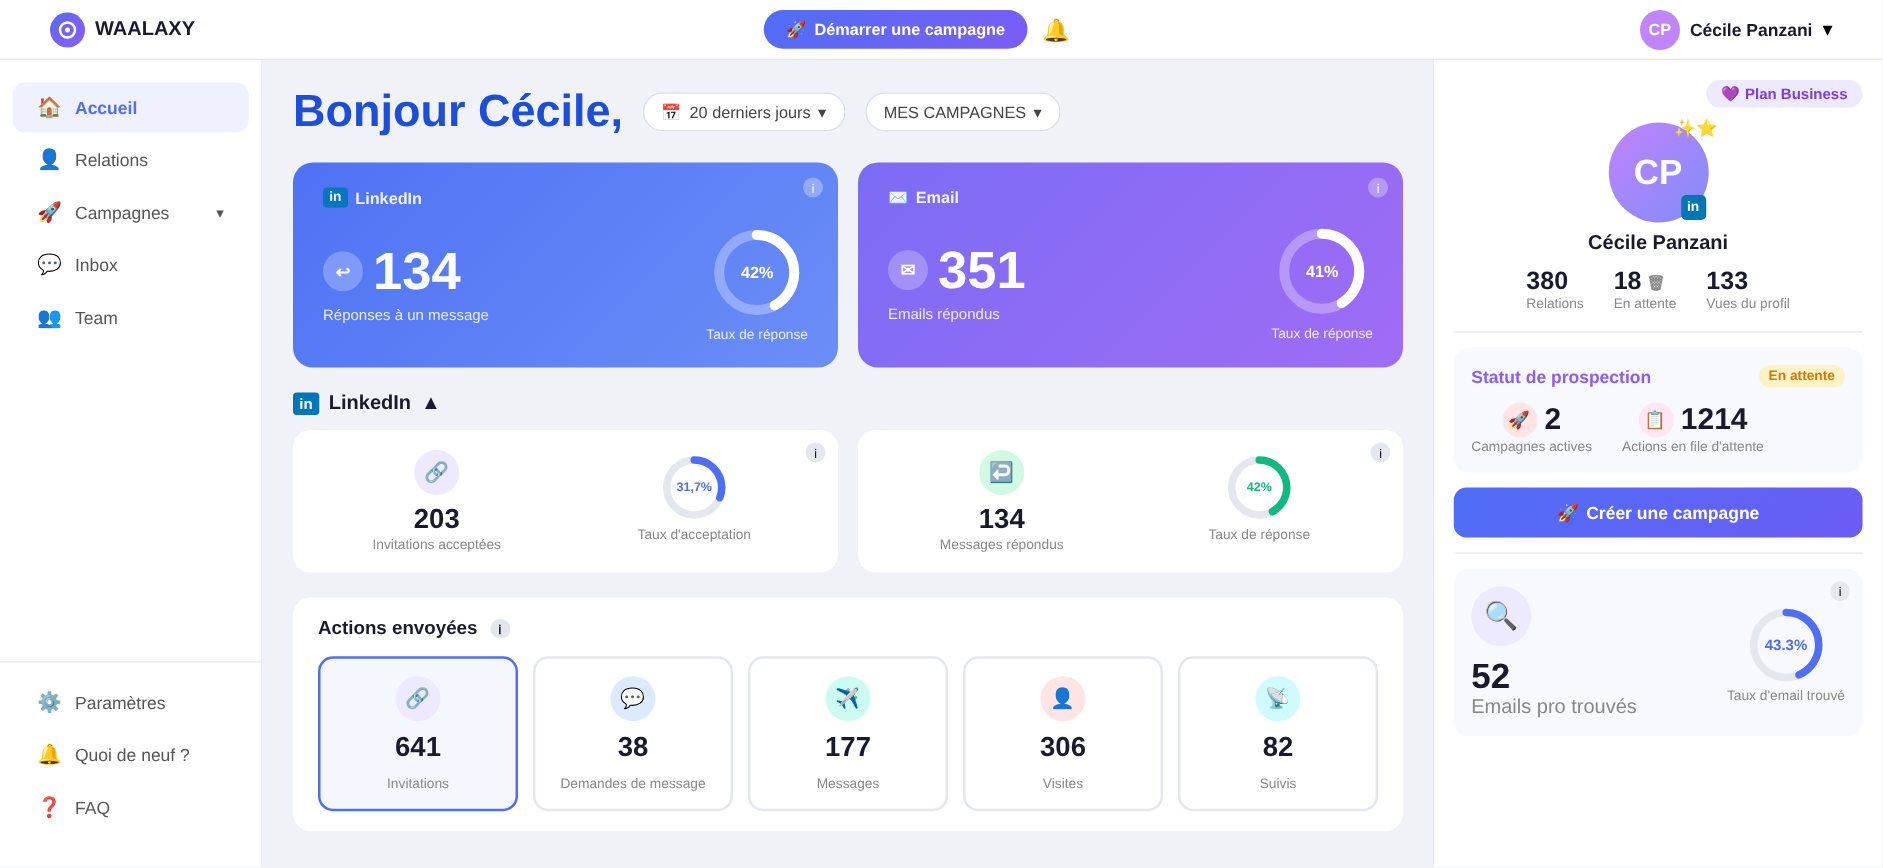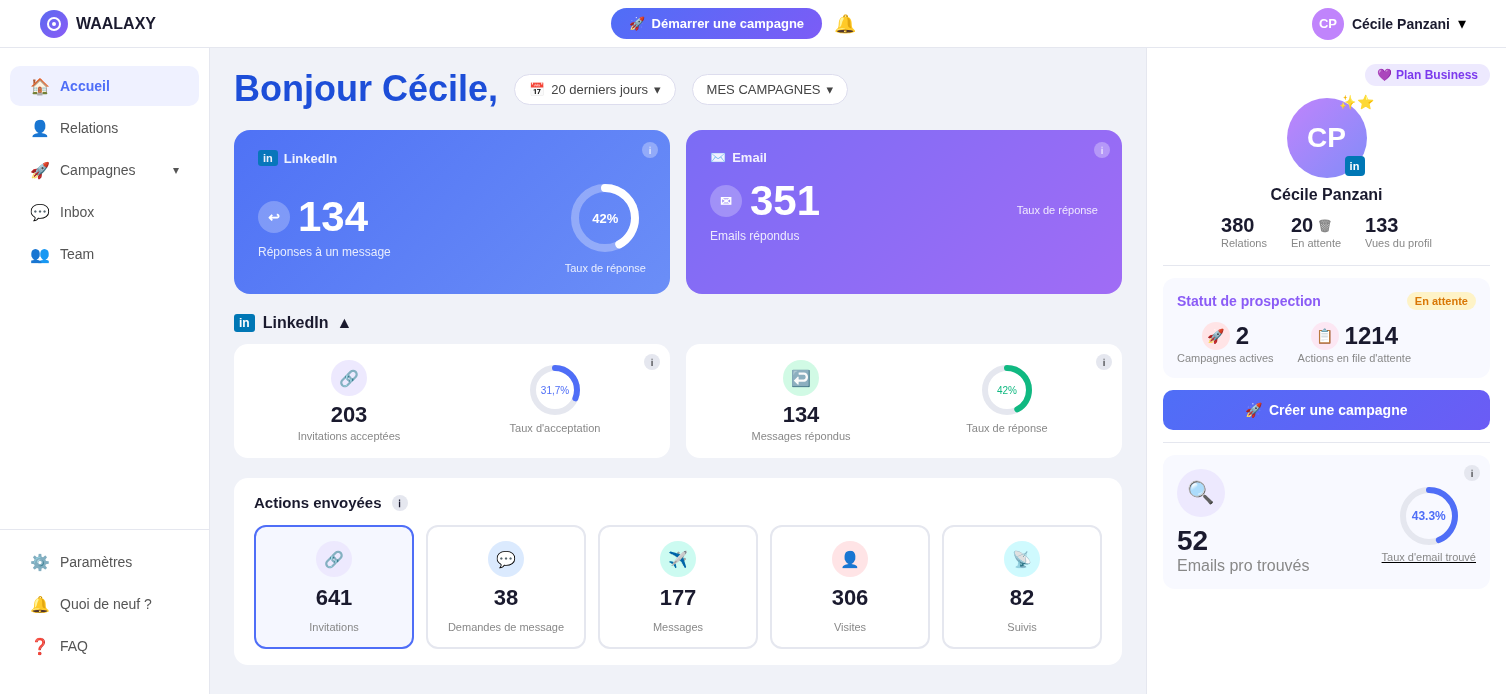--- a/index.html
+++ b/index.html
@@ -63,21 +63,21 @@
     .section-cards { display: grid; grid-template-columns: 1fr 1fr; gap: 16px; margin-bottom: 20px; }
     .mini-stat-card { background: #fff; border-radius: 14px; padding: 16px 20px; position: relative; }
     .mini-stat-grid { display: grid; grid-template-columns: 1fr 1fr; gap: 16px; }
     .mini-stat-item { display: flex; flex-direction: column; align-items: center; text-align: center; }
     .mini-icon { width: 36px; height: 36px; border-radius: 50%; display: flex; align-items: center; justify-content: center; margin-bottom: 6px; font-size: 16px; }
     .mini-icon.purple-light { background: #ede9fe; color: #7c3aed; }
     .mini-icon.green-light { background: #d1fae5; color: #059669; }
     .mini-stat-num { font-size: 22px; font-weight: 800; color: #1a1a2e; }
     .mini-stat-label { font-size: 11px; color: #888; margin-top: 2px; }
     .mini-donut { position: relative; width: 60px; height: 60px; }
-    .mini-donut-label { position: absolute; top: 50%; left: 50%; transform: translate(-50%, -50%); font-size: 11px; font-weight: 400; color: #4f6ef7; }
+    .mini-donut-label { position: absolute; top: 50%; left: 50%; transform: translate(-50%, -50%); font-size: 11px; font-weight: 700; color: #4f6ef7; }
 
     
     .actions-section { background: #fff; border-radius: 14px; padding: 16px 20px; margin-bottom: 20px; }
     .actions-header { display: flex; align-items: center; gap: 10px; font-size: 15px; font-weight: 700; color: #1a1a2e; margin-bottom: 14px; }
     .actions-cards { display: flex; gap: 12px; }
     .action-card { background: #fff; border: 2px solid #e5e7ef; border-radius: 12px; padding: 14px 16px; text-align: center; min-width: 100px; flex: 1; cursor: pointer; }
     .action-card.active { border-color: #4f6ef7; background: #f5f7ff; }
     .action-icon { width: 36px; height: 36px; border-radius: 50%; display: flex; align-items: center; justify-content: center; margin: 0 auto 8px; font-size: 16px; }
     .action-icon.purple-bg { background: #ede9fe; color: #7c3aed; }
     .action-icon.blue-bg { background: #dbeafe; color: #2563eb; }
@@ -252,20 +252,27 @@
         </div>
         <div class="stat-card-body">
           <div class="stat-card-left">
             <div class="stat-number">
               <div class="small-icon">✉</div>
               <span>351</span>
             </div>
             <div class="stat-label">Emails répondus</div>
           </div>
           <div class="donut-container">
+            <div class="donut">
+              <svg width="80" height="80" viewBox="0 0 80 80">
+                <circle cx="40" cy="40" r="30" fill="none" stroke="rgba(255,255,255,0.3)" stroke-width="8"></circle>
+                <circle cx="40" cy="40" r="30" fill="none" stroke="#fff" stroke-width="8" stroke-dasharray="188.5" stroke-dashoffset="111.2" stroke-linecap="round"></circle>
+              </svg>
+              <div class="donut-label">41%</div>
+            </div>
             <div class="donut-sub">Taux de réponse</div>
           </div>
         </div>
       </div>
     </div>
 
     <div class="section-header">
       <span style="background:#0077b5;color:#fff;padding:2px 5px;border-radius:3px;font-size:12px;font-weight:700;">in</span>
       <span>LinkedIn</span>
       <span>▲</span>
@@ -371,21 +378,21 @@
         <span class="profile-stars">✨⭐</span>
       </div>
       <div class="profile-name">Cécile Panzani</div>
       <div class="profile-stats">
         <div class="profile-stat-item">
           <div class="profile-stat-num">380</div>
           <div class="profile-stat-label">Relations</div>
         </div>
         <div class="profile-stat-item">
           <div class="profile-stat-num">
-            <span>20</span>
+            <span>18</span>
             <span class="profile-stat-icon">🗑</span>
           </div>
           <div class="profile-stat-label">En attente</div>
         </div>
         <div class="profile-stat-item">
           <div class="profile-stat-num">133</div>
           <div class="profile-stat-label">Vues du profil</div>
         </div>
       </div>
     </div>
@@ -423,21 +430,21 @@
     <hr class="divider">
 
     <div class="email-stats-card">
       <div class="info-dot" style="position:absolute;top:10px;right:10px;width:16px;height:16px;border-radius:50%;background:#e5e7ef;display:flex;align-items:center;justify-content:center;font-size:10px;cursor:pointer;">ℹ</div>
       <div class="email-stats-body">
         <div class="email-stats-left">
           <div class="email-search-icon">🔍</div>
           <div class="email-stat-num">52</div>
           <div class="email-stat-label">Emails pro trouvés</div>
         </div>
-        <div style="display:flex;flex-direction:column;align-items:center;gap:0;text-decoration:underline;">
+        <div style="display:flex;flex-direction:column;align-items:center;gap:0;">
           <div class="email-donut">
             <svg width="70" height="70" viewBox="0 0 70 70" style="transform:rotate(-90deg)">
               <circle cx="35" cy="35" r="26" fill="none" stroke="#e5e7ef" stroke-width="6"></circle>
               <circle cx="35" cy="35" r="26" fill="none" stroke="#4f6ef7" stroke-width="6" stroke-dasharray="163.4" stroke-dashoffset="92.3" stroke-linecap="round"></circle>
             </svg>
             <div class="email-donut-label">43.3%</div>
           </div>
           <div class="email-donut-sub">Taux d'email trouvé</div>
         </div>
       </div>

